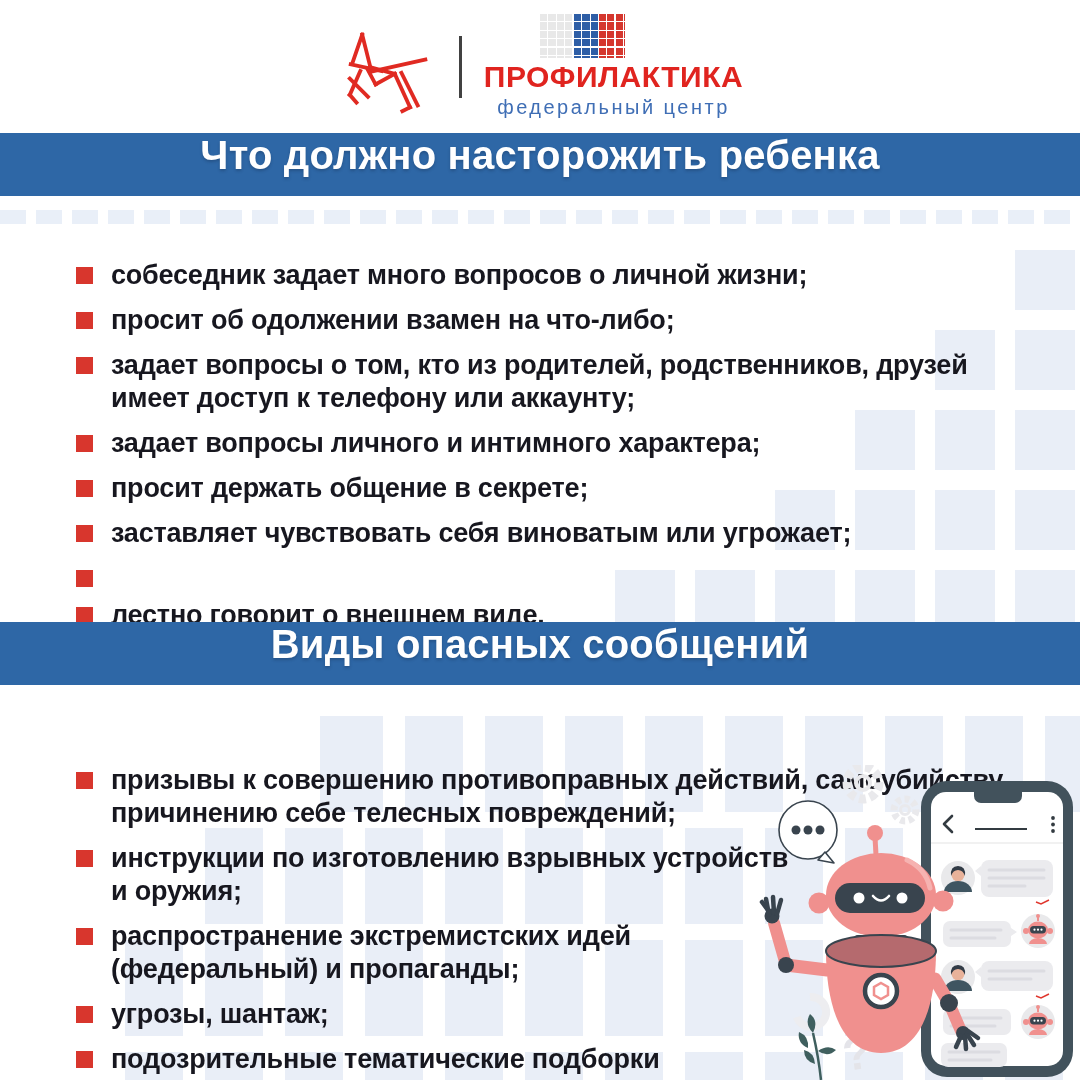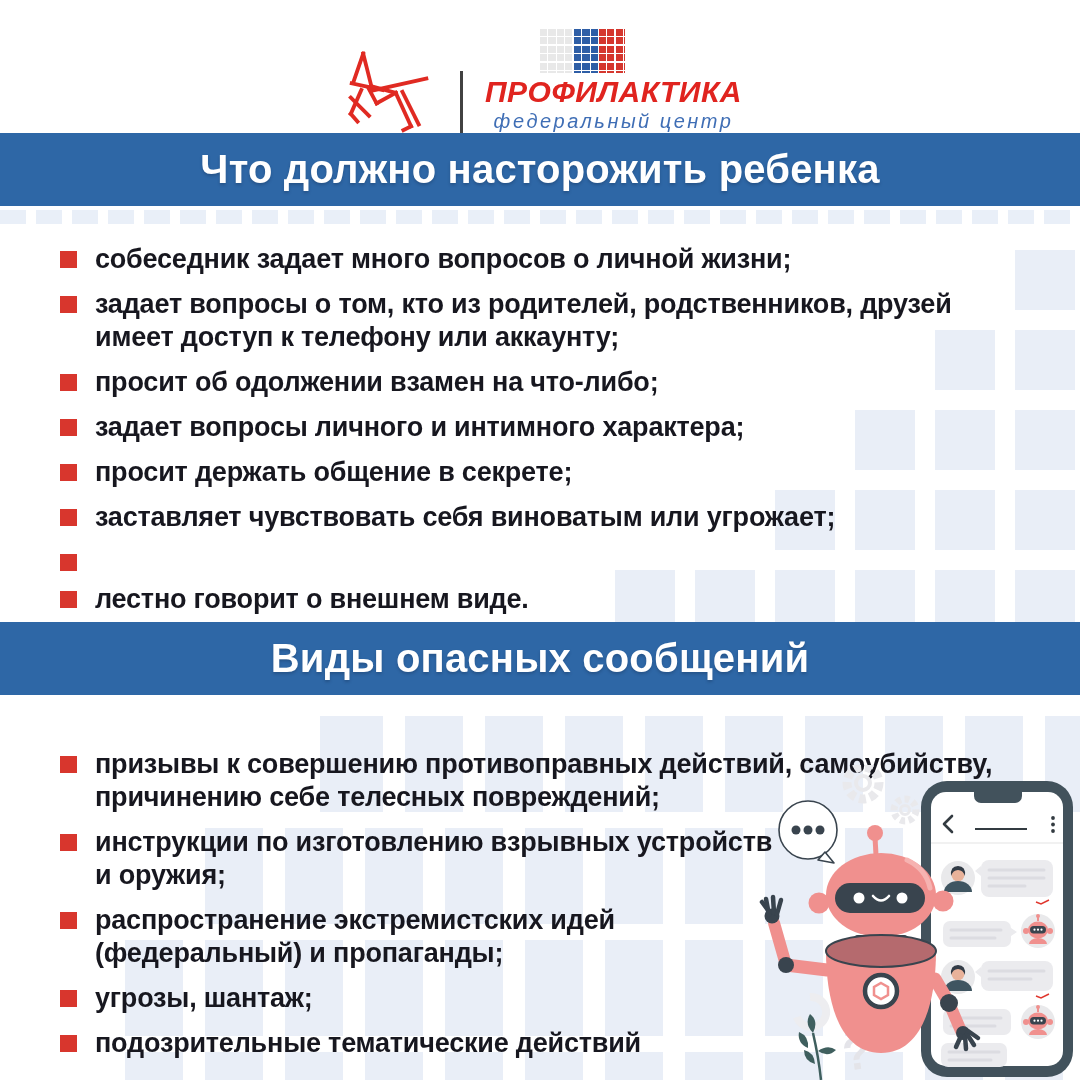--- a/index.html
+++ b/index.html
@@ -25,47 +25,47 @@
   .mzA2{left:320px;top:716px;width:760px;height:112px;}
   .mzB2{left:200px;top:828px;width:880px;height:112px;}
   .mzC2{left:120px;top:940px;width:960px;height:140px;}
   .strip1{left:0;top:210px;width:1080px;height:14px;opacity:.6;
       background-image:repeating-linear-gradient(to right,#dbe6f5 0 26px,#ffffff 26px 36px);}
   .strip2{left:560px;top:624px;width:520px;height:14px;
       background-image:repeating-linear-gradient(to right,#c9dcf2 0 38px,#ffffff 38px 50px);}
 
   
   .header{position:absolute;left:0;top:0;width:1080px;height:133px;z-index:2;
-      display:flex;align-items:flex-end;justify-content:center;font-style:italic;}
+      display:flex;align-items:center;justify-content:center;}
   .horse{width:104px;height:88px;margin-top:6px;}
   .divider{width:3px;height:62px;background:#414141;margin:0 22px 0 18px;}
   .logoblock{display:flex;flex-direction:column;align-items:center;}
   .flaggrid{display:flex;height:44px;margin:0 0 3px -62px;}
   .pix{background-blend-mode:lighten;height:44px;}
   .pix-gray{width:34px;background-image:
       repeating-linear-gradient(to right,#e8e8e8 0 7px,#ffffff 7px 8.5px),
       repeating-linear-gradient(to bottom,#e8e8e8 0 7px,#ffffff 7px 8.5px);}
   .pix-blue{width:25.5px;background-image:
       repeating-linear-gradient(to right,#2e5ea6 0 7px,#ffffff 7px 8.5px),
       repeating-linear-gradient(to bottom,#2e5ea6 0 7px,#ffffff 7px 8.5px);}
   .pix-red{width:25.5px;background-image:
       repeating-linear-gradient(to right,#d5372e 0 7px,#ffffff 7px 8.5px),
       repeating-linear-gradient(to bottom,#d5372e 0 7px,#ffffff 7px 8.5px);}
   .brand{font-size:30px;font-weight:800;letter-spacing:.5px;color:#e0241f;line-height:1.05;}
   .brand-sub{font-size:20px;font-weight:500;letter-spacing:2.5px;color:#3f6eb5;margin-top:3px;}
 
   
-  .banner{position:absolute;left:0;width:1080px;height:73px;background:#2e67a6;z-index:2;
-      display:flex;align-items:center;justify-content:center;}
+  .banner{position:absolute;left:0;width:1080px;height:63px;background:#2e67a6;z-index:2;
+      display:flex;justify-content:center;}
   .banner1{top:133px;} .banner2{top:622px;}
   .banner-title{color:#ffffff;font-size:40px;font-weight:800;letter-spacing:.2px;
       text-shadow:0 2px 3px rgba(20,40,70,.30);}
 
   
-  .list{position:absolute;left:60px;z-index:2;list-style:none;margin:0;padding:0;width:990px;}
+  .list{position:absolute;left:60px;z-index:2;list-style:none;margin:16px;padding:0;width:990px;}
   .list1{top:243px;} .list2{top:748px;}
   .item{display:flex;align-items:flex-start;margin:0 0 12px 0;}
   .bullet{flex:0 0 auto;width:17px;height:17px;background:#d8362d;margin:8px 18px 0 0;}
   .item-text{font-size:27px;line-height:33px;font-weight:700;color:#17171f;
       letter-spacing:-.2px;white-space:pre-line;}
 
   
   .illo{position:absolute;left:755px;top:765px;width:325px;height:315px;z-index:3;}
 </style>
 </head>
@@ -115,26 +115,26 @@
   <div class="banner banner1">
     <span class="banner-title">Что должно насторожить ребенка</span>
   </div>
   <ul class="list list1">
     <li class="item">
       <span class="bullet"></span>
       <span class="item-text">собеседник задает много вопросов о личной жизни;</span>
       </li>
     <li class="item">
       <span class="bullet"></span>
+      <span class="item-text">просит об одолжении взамен на что-либо;</span>
+      </li>
+    <li class="item">
+      <span class="bullet"></span>
       <span class="item-text">задает вопросы о том, кто из родителей, родственников, друзей
 имеет доступ к телефону или аккаунту;</span>
-      </li>
-    <li class="item">
-      <span class="bullet"></span>
-      <span class="item-text">просит об одолжении взамен на что-либо;</span>
       </li>
     <li class="item">
       <span class="bullet"></span>
       <span class="item-text">задает вопросы личного и интимного характера;</span>
       </li>
     <li class="item">
       <span class="bullet"></span>
       <span class="item-text">просит держать общение в секрете;</span>
       </li>
     <li class="item">
@@ -168,21 +168,21 @@
       <span class="bullet"></span>
       <span class="item-text">распространение экстремистских идей
 (федеральный) и пропаганды;</span>
       </li>
     <li class="item">
       <span class="bullet"></span>
       <span class="item-text">угрозы, шантаж;</span>
       </li>
     <li class="item">
       <span class="bullet"></span>
-      <span class="item-text">подозрительные тематические действий</span>
+      <span class="item-text">подозрительные тематические подборки</span>
       </li>
   </ul>
 
   <svg class="illo" viewBox="0 0 325 315">
 
     <g fill="none" stroke="#e9e9ec">
       <circle cx="108" cy="18" r="16" stroke-width="9" stroke-dasharray="7 4"></circle>
       <circle cx="108" cy="18" r="7" stroke-width="4"></circle>
       <circle cx="150" cy="45" r="11" stroke-width="7" stroke-dasharray="5 3.5"></circle>
       <circle cx="150" cy="45" r="4.5" stroke-width="3"></circle>

